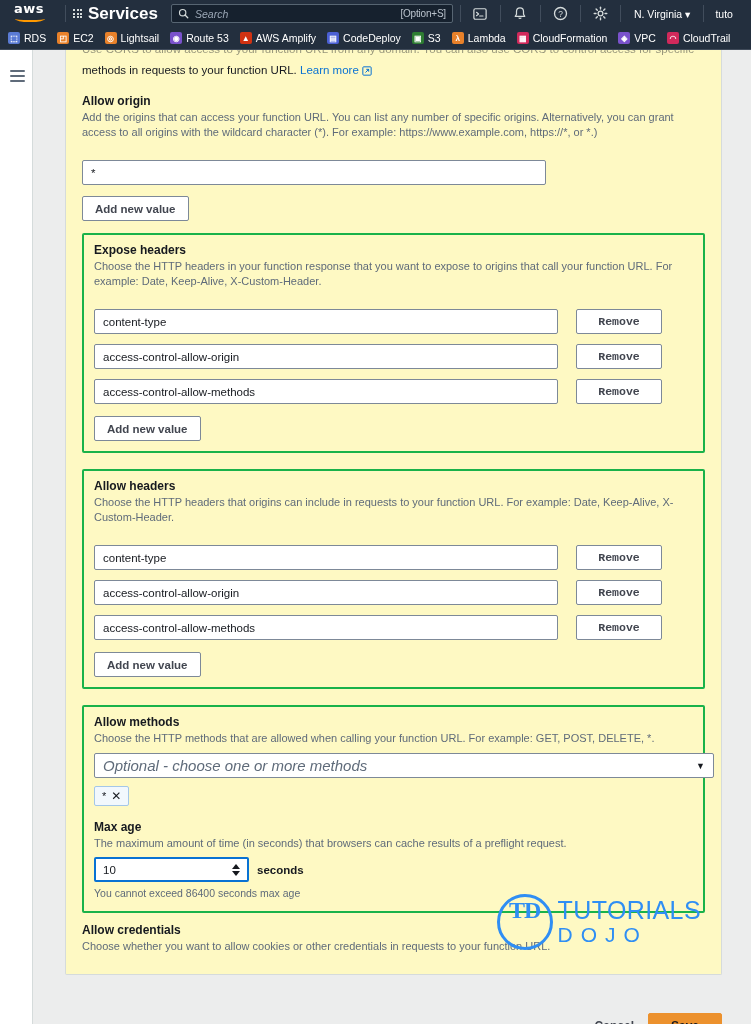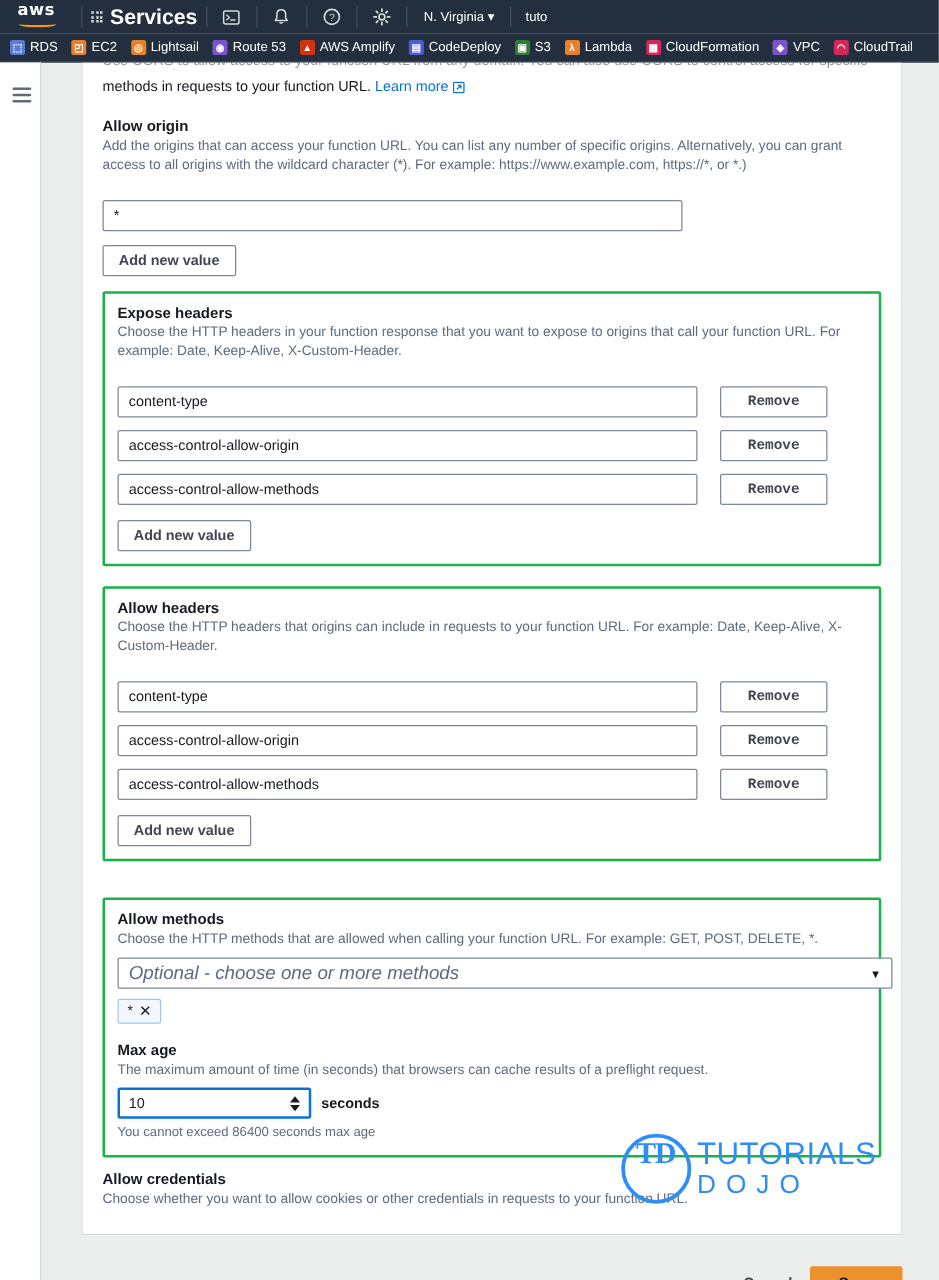--- a/index.html
+++ b/index.html
@@ -58,21 +58,21 @@
   .leftrail {
     position: absolute; top: 50px; left: 0; width: 33px; height: 974px;
     background: #fff; border-right: 1px solid #d5dbdb;
   }
   .hamburger { position: absolute; left: 10px; top: 20px; width: 15px; }
   .hamburger i { display: block; height: 2px; background: #5f6b7a; margin-bottom: 3px; border-radius: 1px; }
 
   
   .page { position: absolute; top: 50px; left: 33px; width: 718px; height: 974px; overflow: hidden; }
   .panel {
-    position: absolute; left: 32px; top: 0; width: 657px; background: #ffffff;
+    position: absolute; left: 32px; top: 0; width: 657px; background: #fef9c3;
     border: 1px solid #d5dbdb; border-top: none; border-radius: 0 0 2px 2px;
     padding: 0 16px 16px 16px;
   }
   .cutline { height: 6px; overflow: hidden; opacity: .45; }
   .cutline span { font-size: 11.5px; color: #16191f; display: block; margin-top: -7px; }
   .desc { font-size: 11.5px; color: #16191f; line-height: 16px; }
   .lnk { color: #0972d3; text-decoration: none; }
   .extico { display: inline-block; vertical-align: -2px; margin-left: 3px; }
 
   .fieldgrp { padding-top: 14px; }
@@ -151,20 +151,28 @@
       <i></i>
       <i></i>
       <i></i>
       <i></i>
       <i></i>
       <i></i>
       <i></i>
   </div>
   <div class="services-label">Services</div>
 
+  <div class="searchwrap">
+    <svg class="mag" viewBox="0 0 16 16">
+      <circle cx="6.8" cy="6.8" r="4.6" fill="none" stroke="#d5dbdb" stroke-width="1.7"></circle>
+      <line x1="10.2" y1="10.2" x2="14.2" y2="14.2" stroke="#d5dbdb" stroke-width="1.9" stroke-linecap="round"></line>
+    </svg>
+    <div class="sph">Search</div>
+    <div class="shortcut">[Option+S]</div>
+  </div>
 
   <div class="nav-div"></div>
   <div class="navicon">
     <svg width="14" height="14" viewBox="0 0 16 16">
       <rect x="1" y="2" width="14" height="12" rx="1.6" fill="none" stroke="#d5dbdb" stroke-width="1.4"></rect>
       <path d="M4 6 L6.4 8 L4 10" fill="none" stroke="#d5dbdb" stroke-width="1.3" stroke-linecap="round" stroke-linejoin="round"></path>
       <line x1="7.6" y1="10.3" x2="11.4" y2="10.3" stroke="#d5dbdb" stroke-width="1.3" stroke-linecap="round"></line>
     </svg>
   </div>
   <div class="nav-div"></div>
@@ -313,21 +321,21 @@
             <button class="btn btn-remove">Remove</button>
           </div>
           <div class="row">
             <input class="txtinput" value="access-control-allow-methods" style="">
             <button class="btn btn-remove">Remove</button>
           </div>
         </div>
       <button class="btn" style="margin-top:2px;">Add new value</button>
     </div>
 
-    <div class="annot" style="margin-top:29px;padding-bottom:12px;">
+    <div class="annot" style="margin-top:16px;padding-bottom:12px;">
       <div class="flabel">Allow methods</div>
       <div class="fhint">Choose the HTTP methods that are allowed when calling your function URL. For example: GET, POST, DELETE, *.</div>
       <div class="selectbox">
         <span class="ph">Optional - choose one or more methods</span>
         <span style="font-size:9px;color:#16191f;">▼</span>
       </div>
       <div class="chip">
         <span>*</span>
         <span class="xg">✕</span>
       </div>

